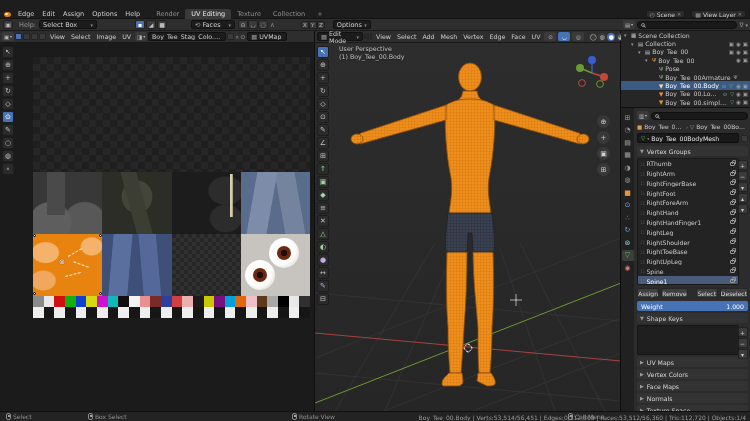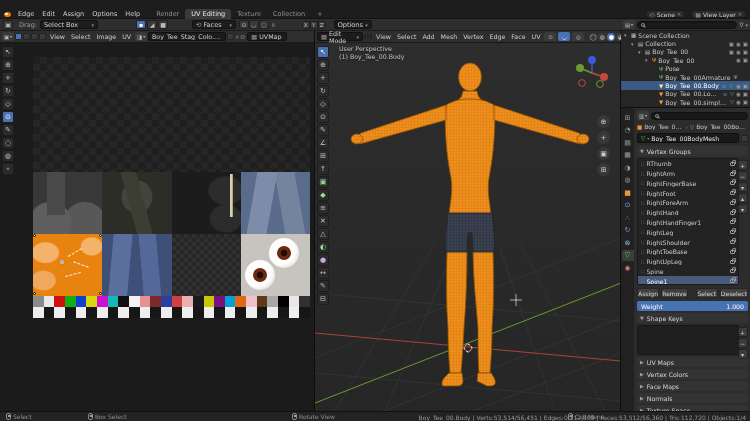--- a/index.html
+++ b/index.html
@@ -195,21 +195,21 @@
       <span class="swidget">
         <span style="color:#9a9a9a">▦</span>
         <span>View Layer</span>
         <span class="x">✕</span>
       </span>
     </div>
   </div>
 
   <div class="toolsettings">
     <span class="ts-icon" style="margin-left:3px">▣</span>
-    <span style="margin-left:6px;color:#9a9a9a">Drag:</span>
+    <span style="margin-left:6px;color:#9a9a9a">Help:</span>
     <span class="ts-field" style="margin-left:3px;width:58px">
       <span>Select Box</span>
         <span style="margin-left:auto;font-size:5px;color:#8a8a8a">▾</span>
     </span>
 
     <span style="display:flex;gap:1px;margin-left:38px">
       <span class="ts-icon blue">▪</span>
       <span class="ts-icon">◢</span>
       <span class="ts-icon">■</span>
     </span>

